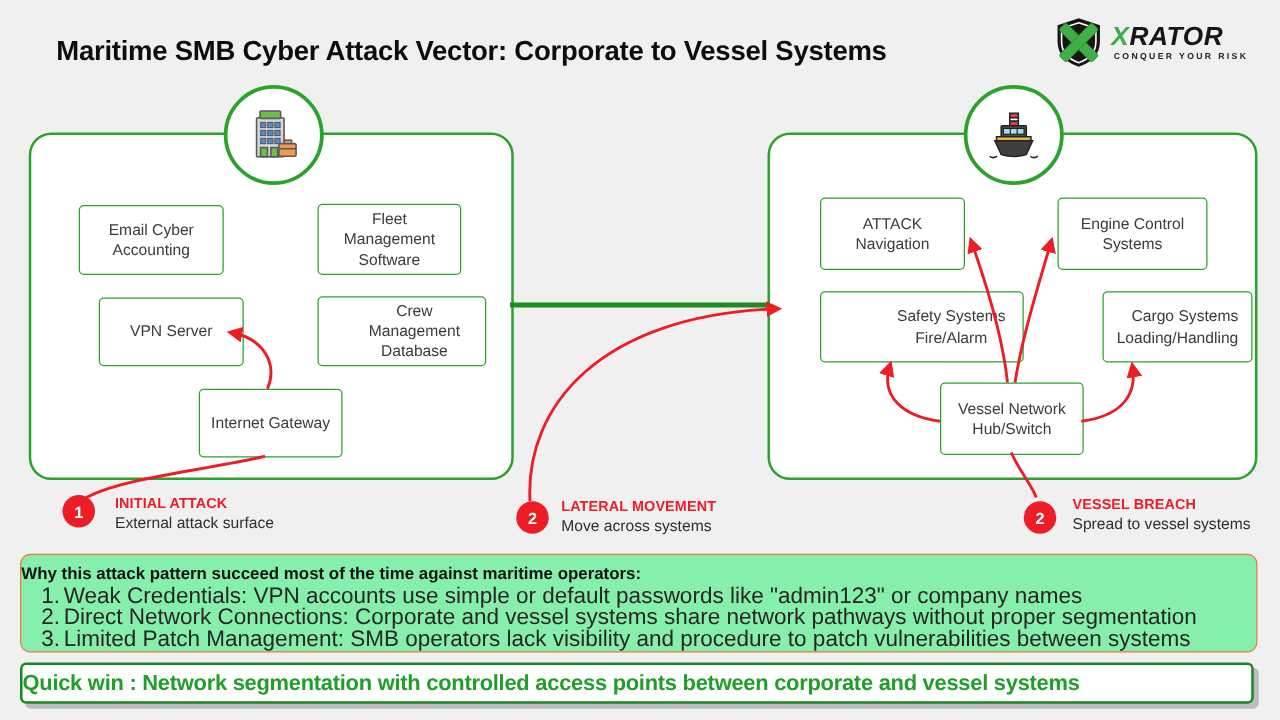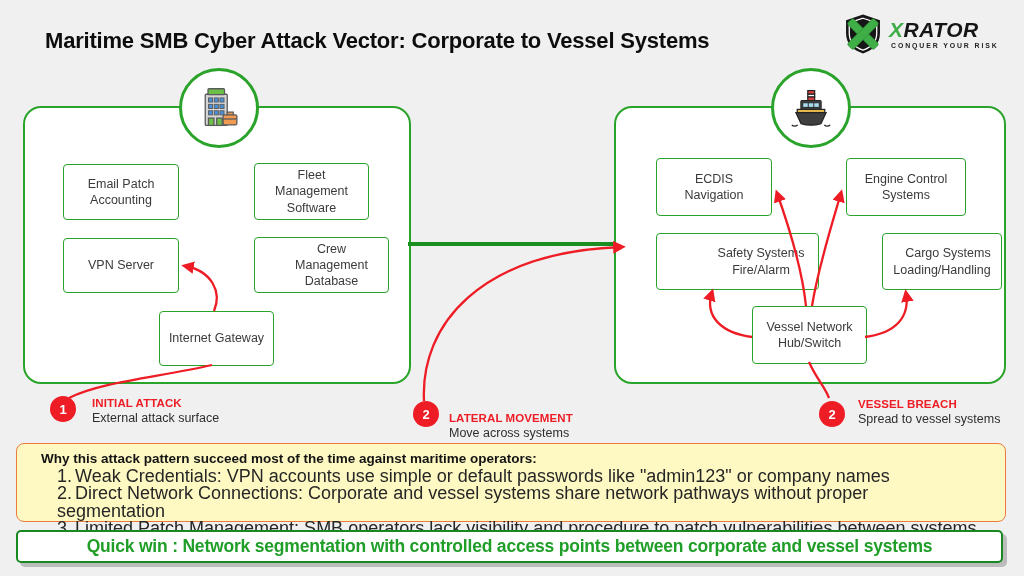--- a/index.html
+++ b/index.html
@@ -24,53 +24,53 @@
           border:3px solid #2aa32a;z-index:3;display:flex;align-items:center;justify-content:center;}
   .circle.corp{left:179px;top:68px;}
   .circle.vessel{left:771px;top:68px;}
 
   
   .node{position:absolute;background:#fff;border:1.8px solid #2aa32a;border-radius:4px;z-index:2;
         display:flex;align-items:center;justify-content:center;text-align:center;}
   .node span{white-space:pre-line;font-size:12.5px;line-height:1.3;color:#3b3b3b;}
   .n-email  {left:63px; top:164px;width:114px;height:54px;}
   .n-fleet  {left:254px;top:163px;width:113px;height:55px;}
-  .n-vpn    {left:63px; top:238px;width:114px;height:53px;}
+  .n-vpn    {left:79px; top:238px;width:114px;height:53px;}
   .n-crew   {left:254px;top:237px;width:113px;height:54px;padding-left:20px;}
   .n-gateway{left:159px;top:311px;width:113px;height:53px;}
   .n-ecdis  {left:656px;top:158px;width:114px;height:56px;}
   .n-engine {left:846px;top:158px;width:118px;height:56px;}
   .n-safety {left:656px;top:233px;width:114px;height:55px;padding-left:47px;}
   .n-cargo  {left:882px;top:233px;width:118px;height:55px;text-align:right;}
   .n-hub    {left:752px;top:306px;width:113px;height:56px;}
 
   
   .overlay{position:absolute;left:0;top:0;width:1024px;height:576px;z-index:4;pointer-events:none;}
 
   
   .badge{position:absolute;width:26px;height:26px;border-radius:50%;background:#ee1c24;color:#fff;
          font-size:13px;font-weight:800;display:flex;align-items:center;justify-content:center;z-index:6;}
   .b1{left:50px;top:396px;} .b2{left:413px;top:401px;} .b3{left:819px;top:401px;}
   .steptext{position:absolute;z-index:6;}
-  .t1{left:92px;top:397px;} .t2{left:449px;top:400px;margin-top:12px;} .t3{left:858px;top:398px;}
+  .t1{left:92px;top:397px;} .t2{left:449px;top:400px;} .t3{left:858px;top:398px;}
   .steplabel{font-size:11.5px;font-weight:800;color:#ee1c24;letter-spacing:0.1px;}
   .stepdesc{font-size:12.5px;color:#2e2e2e;margin-top:2px;}
 
   
-  .whybox{position:absolute;left:16px;top:443px;width:990px;height:79px;background:#fef9c3;
-          border:1.8px solid #ec7b3c;border-radius:8px;box-sizing:border-box;padding:6px 24px;z-index:2;}
+  .whybox{position:absolute;left:16px;top:443px;width:990px;height:79px;background:#86efac;
+          border:1.8px solid #ec7b3c;border-radius:8px;box-sizing:border-box;padding:6px 0;z-index:2;}
   .whyhead{font-size:13.5px;font-weight:800;color:#141414;line-height:17px;}
   .whylist{list-style:none;margin:1px 0 0;padding:0 0 0 16px;counter-reset:item;}
   .whylist li{font-size:18px;color:#262626;line-height:17.4px;counter-increment:item;}
   .whylist li::before{content:counter(item) ".";display:inline-block;width:18px;}
 
   
   .quickwin{position:absolute;left:16px;top:530px;width:987px;height:33px;background:#fff;
             border:2.5px solid #17891f;border-radius:5px;box-sizing:border-box;z-index:2;
-            box-shadow:4px 4px 0 #bcbcbc;display:flex;align-items:center;justify-content:center;}
+            box-shadow:4px 4px 0 #bcbcbc;display:flex;align-items:center;}
   .quickwin span{font-size:17.5px;font-weight:800;color:#1f9e28;letter-spacing:-0.2px;}
 </style>
 </head>
 <body>
 
 <div class="canvas">
 
   <div class="title">Maritime SMB Cyber Attack Vector: Corporate to Vessel Systems</div>
 
   <div class="logo">
@@ -107,21 +107,21 @@
         </g>
         <rect x="12.5" y="35" width="6" height="8" fill="#6cc04a"></rect>
         <rect x="21.5" y="35" width="6" height="8" fill="#6cc04a"></rect>
         <rect x="33" y="28.5" width="6.5" height="3.5" fill="#f09a52"></rect>
         <rect x="28.5" y="31.5" width="15" height="11" fill="#f09a52" rx="1.5"></rect>
         <line x1="28.5" y1="36" x2="43.5" y2="36"></line>
       </g>
     </svg>
   </div>
   <div class="node n-email">
-      <span>Email Patch
+      <span>Email Cyber
 Accounting</span>
     </div>
   <div class="node n-fleet">
       <span>Fleet
 Management
 Software</span>
     </div>
   <div class="node n-vpn">
       <span>VPN Server</span>
     </div>
@@ -145,21 +145,21 @@
         <rect x="15" y="18.3" width="18" height="5" fill="#a8dcec" stroke-width="1"></rect>
         <line x1="21" y1="18.3" x2="21" y2="23.3" stroke-width="1"></line>
         <line x1="27" y1="18.3" x2="27" y2="23.3" stroke-width="1"></line>
         <rect x="9" y="25.5" width="30" height="3.5" fill="#e6b94d"></rect>
         <path d="M7.5 29 L40.5 29 L35 41 Q24 44.5 13 41 Z" fill="#3f3f3f"></path>
       </g>
       <path d="M3 42.5 q3 2.5 6.5 0 M38.5 42.5 q3 2.5 6.5 0" stroke="#222" stroke-width="1.3" fill="none"></path>
     </svg>
   </div>
   <div class="node n-ecdis">
-      <span>ECDIS
+      <span>ATTACK
 Navigation</span>
     </div>
   <div class="node n-engine">
       <span>Engine Control
 Systems</span>
     </div>
   <div class="node n-safety">
       <span>Safety Systems
 Fire/Alarm</span>
     </div>

